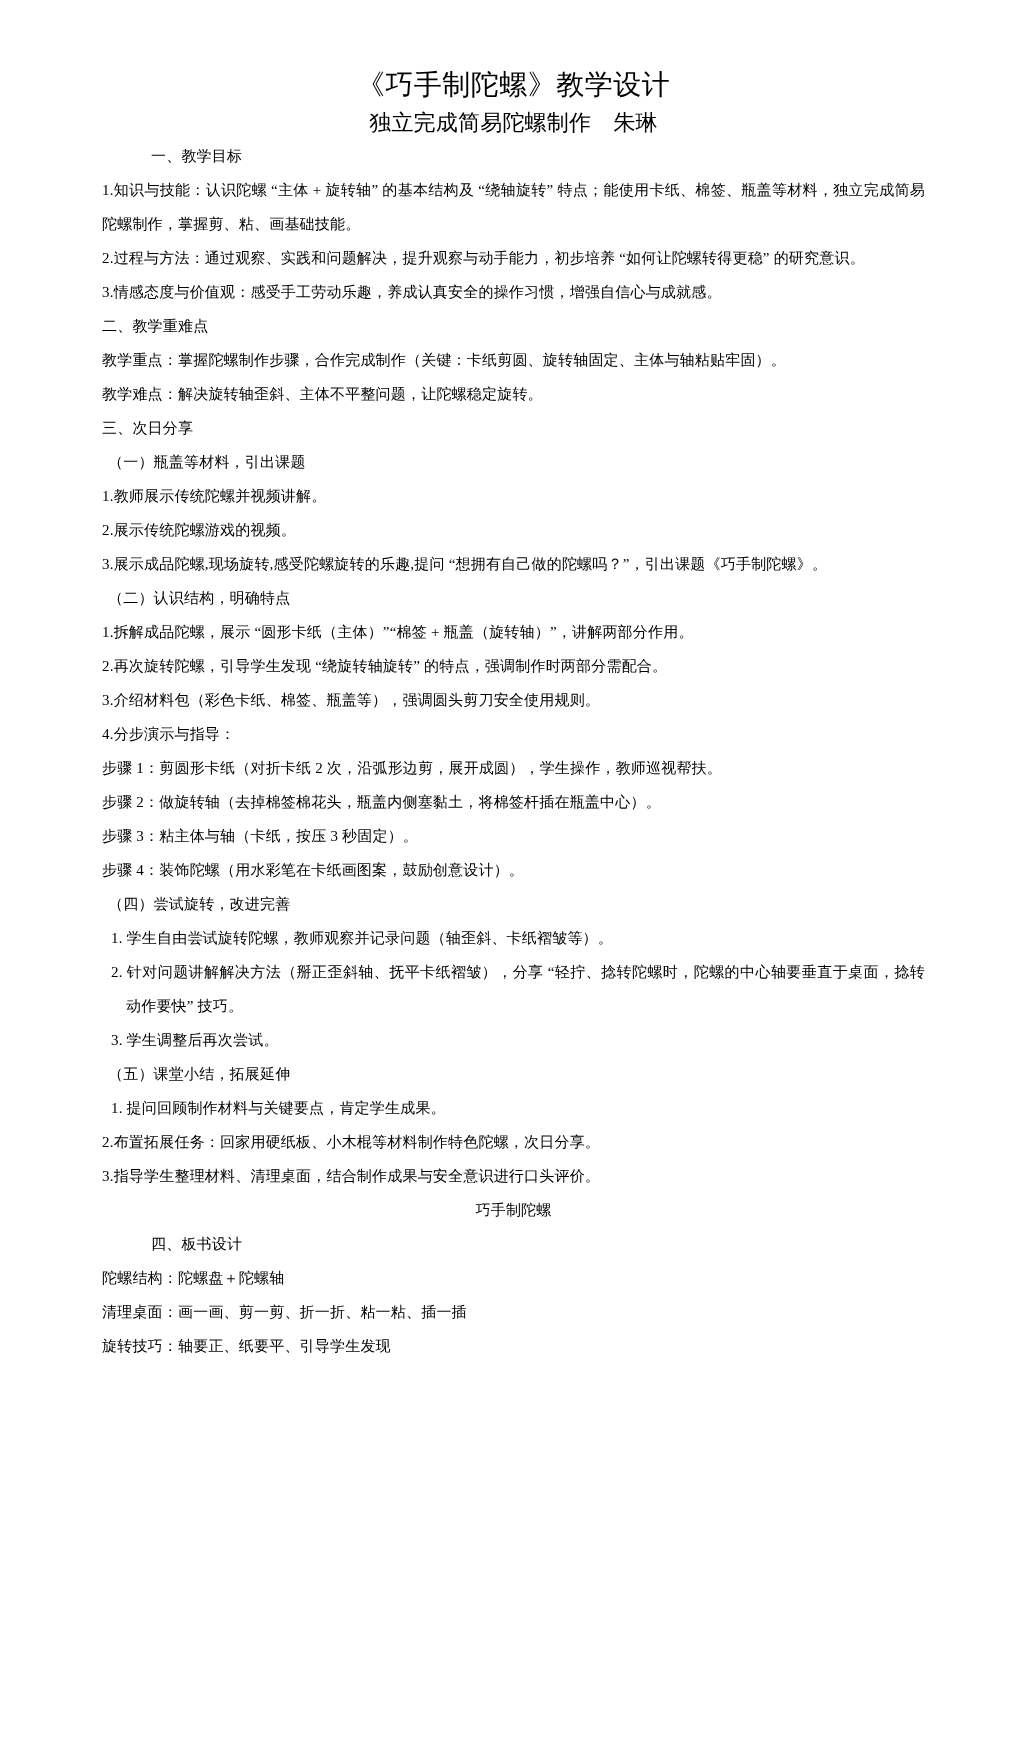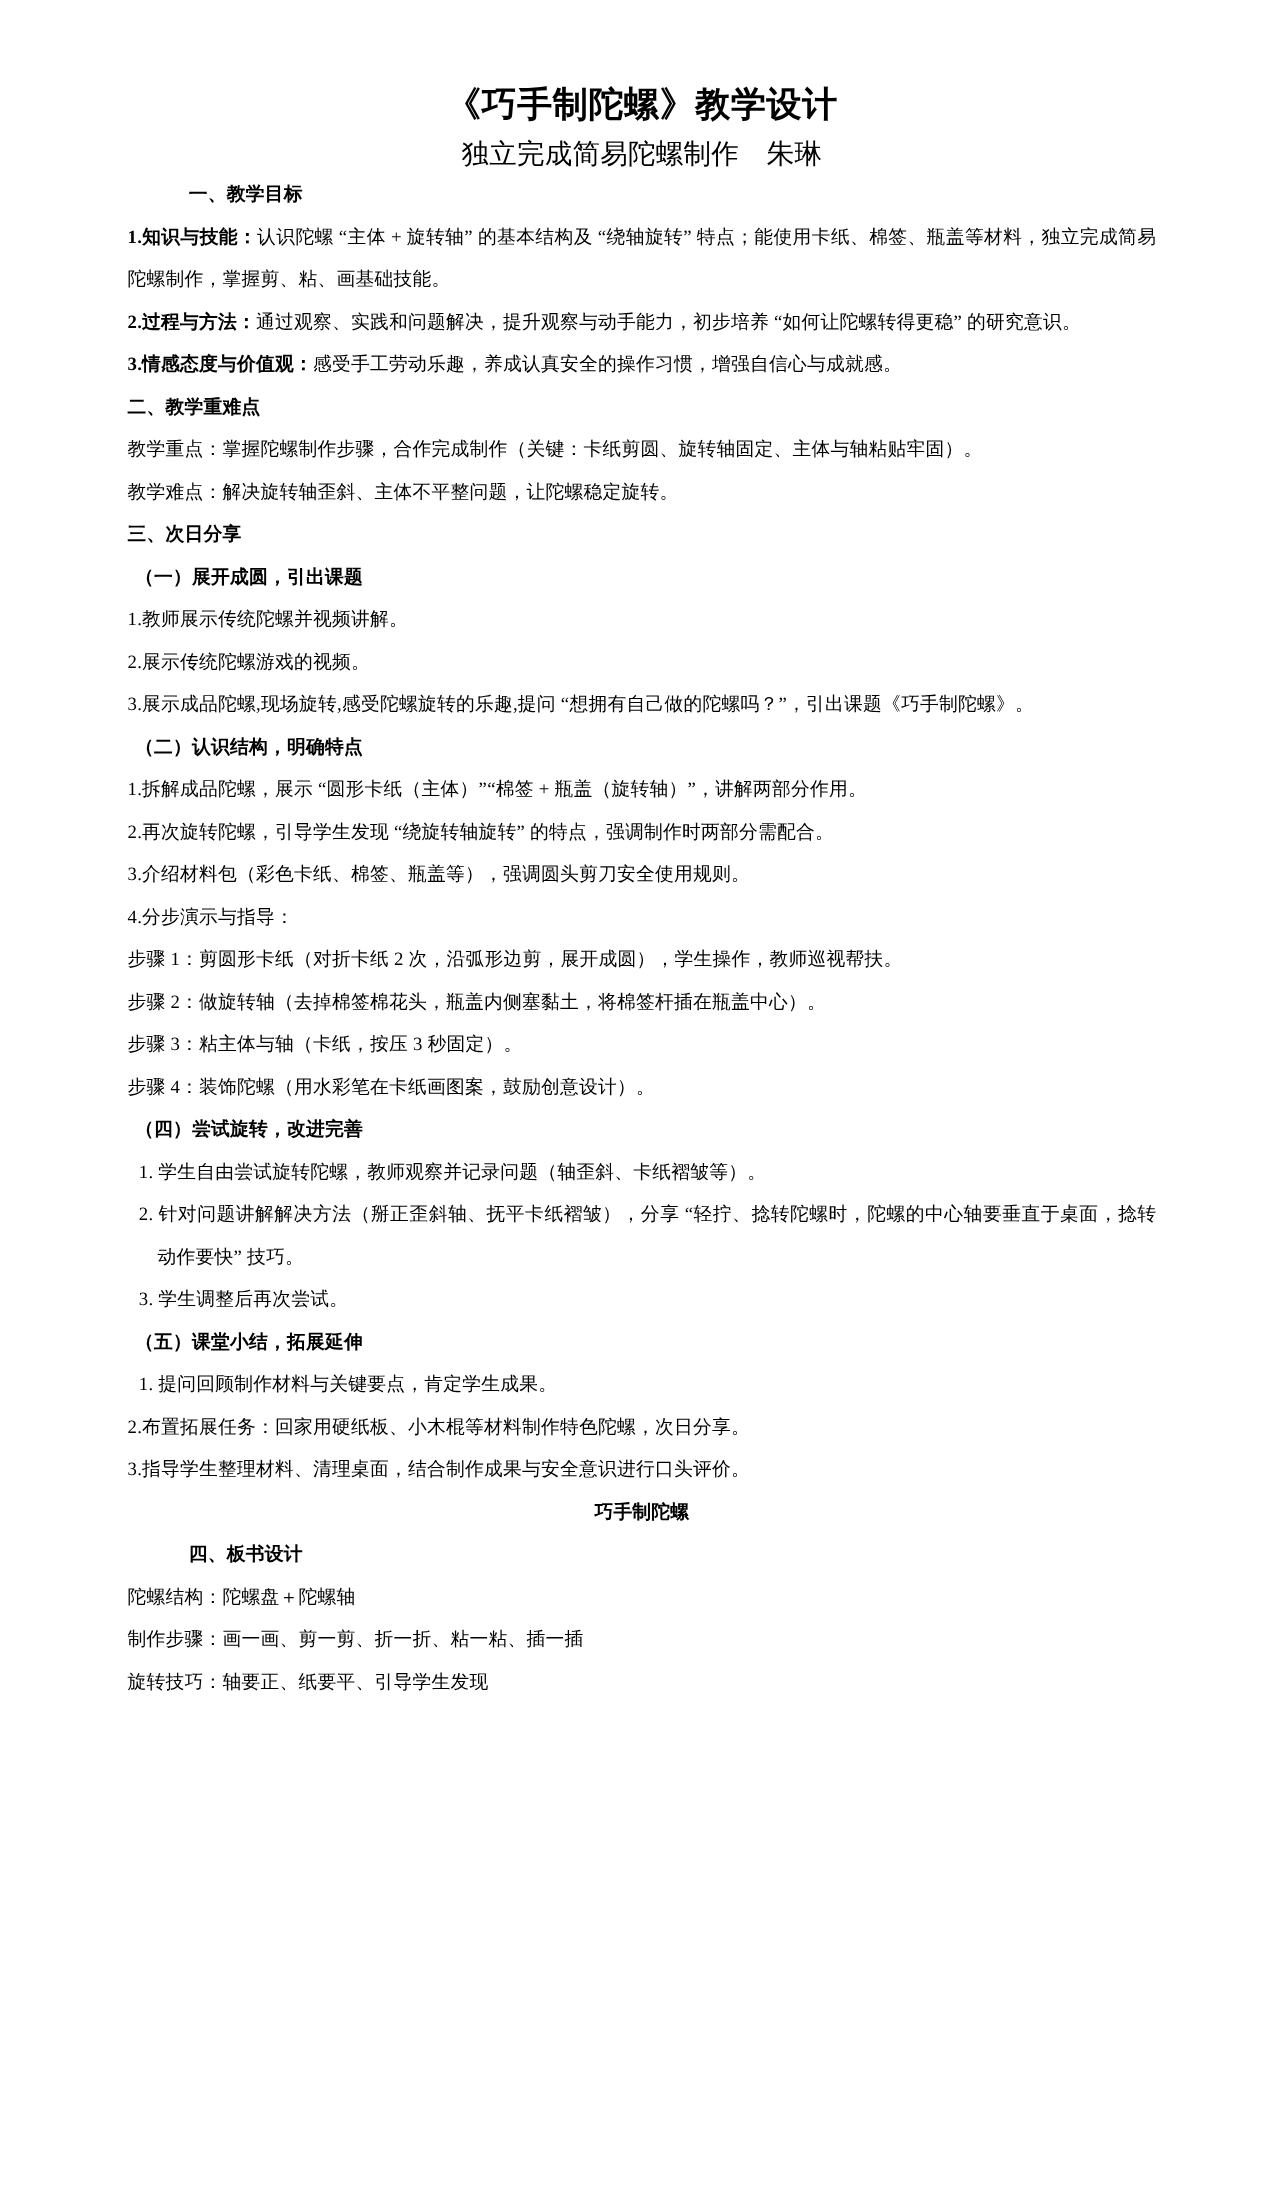--- a/index.html
+++ b/index.html
@@ -33,38 +33,38 @@
   .blk.subtitle {
     font-size: 22px;
     line-height: 33px;
     text-align: center;
   }
   .blk.h1, .blk.h1i, .blk.h2 { font-weight: bold; }
   .blk.h1i { text-indent: 49px; }
   .blk.h2  { text-indent: 6px; }
   .blk.li  { padding-left: 24px; text-indent: -15px; }
   .blk.centerb { text-align: center; font-weight: bold; }
-  .bold { font-weight: bold; }
+  .bold { font-weight: normal; }
 </style>
 </head>
 <body>
 
 <div class="page">
   <div>
       <div class="blk title"><span class="bold">《巧手制陀螺》教学设计</span></div>
       <div class="blk subtitle"><span>独立完成简易陀螺制作　朱琳</span></div>
       <div class="blk h1i"><span class="bold">一、教学目标</span></div>
       <div class="blk p"><span class="bold">1.知识与技能：</span><span>认识陀螺 “主体 + 旋转轴” 的基本结构及 “绕轴旋转” 特点；能使用卡纸、棉签、瓶盖等材料，独立完成简易陀螺制作，掌握剪、粘、画基础技能。</span></div>
       <div class="blk p"><span class="bold">2.过程与方法：</span><span>通过观察、实践和问题解决，提升观察与动手能力，初步培养 “如何让陀螺转得更稳” 的研究意识。</span></div>
       <div class="blk p"><span class="bold">3.情感态度与价值观：</span><span>感受手工劳动乐趣，养成认真安全的操作习惯，增强自信心与成就感。</span></div>
       <div class="blk h1"><span class="bold">二、教学重难点</span></div>
       <div class="blk p"><span>教学重点：掌握陀螺制作步骤，合作完成制作（关键：卡纸剪圆、旋转轴固定、主体与轴粘贴牢固）。</span></div>
       <div class="blk p"><span>教学难点：解决旋转轴歪斜、主体不平整问题，让陀螺稳定旋转。</span></div>
       <div class="blk h1"><span class="bold">三、次日分享</span></div>
-      <div class="blk h2"><span class="bold">（一）展开成圆，引出课题</span></div>
+      <div class="blk h2"><span class="bold">（一）瓶盖等材料，引出课题</span></div>
       <div class="blk p"><span>1.教师展示传统陀螺并视频讲解。</span></div>
       <div class="blk p"><span>2.展示传统陀螺游戏的视频。</span></div>
       <div class="blk p"><span>3.展示成品陀螺,现场旋转,感受陀螺旋转的乐趣,提问 “想拥有自己做的陀螺吗？”，引出课题《巧手制陀螺》。</span></div>
       <div class="blk h2"><span class="bold">（二）认识结构，明确特点</span></div>
       <div class="blk p"><span>1.拆解成品陀螺，展示 “圆形卡纸（主体）”“棉签 + 瓶盖（旋转轴）”，讲解两部分作用。</span></div>
       <div class="blk p"><span>2.再次旋转陀螺，引导学生发现 “绕旋转轴旋转” 的特点，强调制作时两部分需配合。</span></div>
       <div class="blk p"><span>3.介绍材料包（彩色卡纸、棉签、瓶盖等），强调圆头剪刀安全使用规则。</span></div>
       <div class="blk p"><span>4.分步演示与指导：</span></div>
       <div class="blk p"><span>步骤 1：剪圆形卡纸（对折卡纸 2 次，沿弧形边剪，展开成圆），学生操作，教师巡视帮扶。</span></div>
       <div class="blk p"><span>步骤 2：做旋转轴（去掉棉签棉花头，瓶盖内侧塞黏土，将棉签杆插在瓶盖中心）。</span></div>
@@ -74,16 +74,16 @@
       <div class="blk li"><span>1. 学生自由尝试旋转陀螺，教师观察并记录问题（轴歪斜、卡纸褶皱等）。</span></div>
       <div class="blk li"><span>2. 针对问题讲解解决方法（掰正歪斜轴、抚平卡纸褶皱），分享 “轻拧、捻转陀螺时，陀螺的中心轴要垂直于桌面，捻转动作要快” 技巧。</span></div>
       <div class="blk li"><span>3. 学生调整后再次尝试。</span></div>
       <div class="blk h2"><span class="bold">（五）课堂小结，拓展延伸</span></div>
       <div class="blk li"><span>1. 提问回顾制作材料与关键要点，肯定学生成果。</span></div>
       <div class="blk p"><span>2.布置拓展任务：回家用硬纸板、小木棍等材料制作特色陀螺，次日分享。</span></div>
       <div class="blk p"><span>3.指导学生整理材料、清理桌面，结合制作成果与安全意识进行口头评价。</span></div>
       <div class="blk centerb"><span class="bold">巧手制陀螺</span></div>
       <div class="blk h1i"><span class="bold">四、板书设计</span></div>
       <div class="blk p"><span>陀螺结构：陀螺盘＋陀螺轴</span></div>
-      <div class="blk p"><span>制作步骤：画一画、剪一剪、折一折、粘一粘、插一插</span></div>
+      <div class="blk p"><span>清理桌面：画一画、剪一剪、折一折、粘一粘、插一插</span></div>
       <div class="blk p"><span>旋转技巧：轴要正、纸要平、引导学生发现</span></div>
     </div>
 </div>
 
 </body></html>

